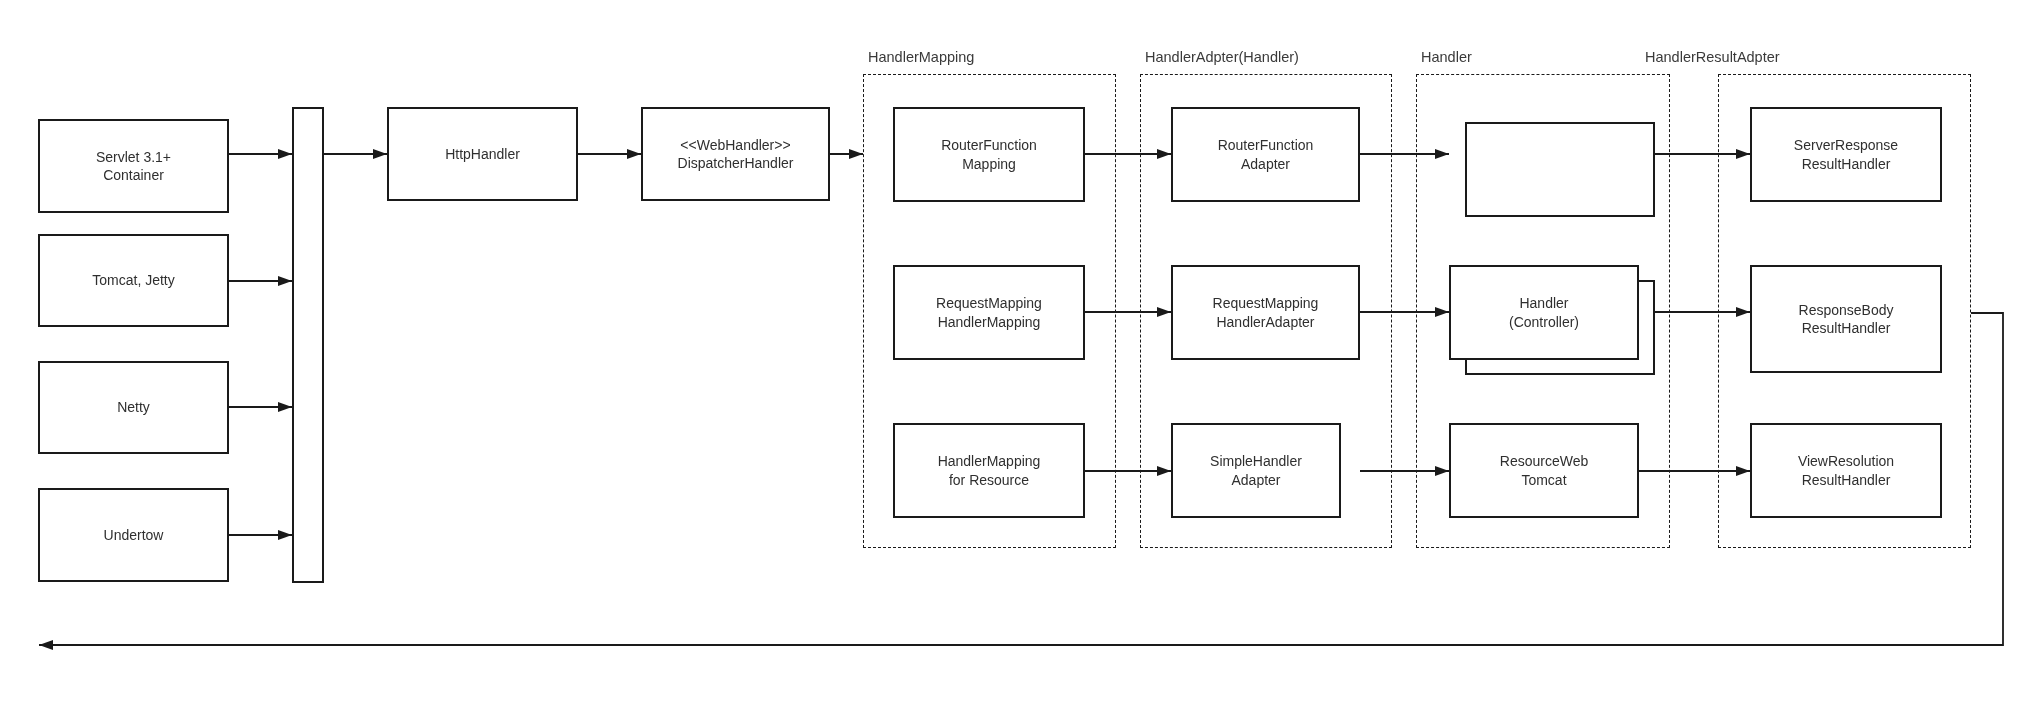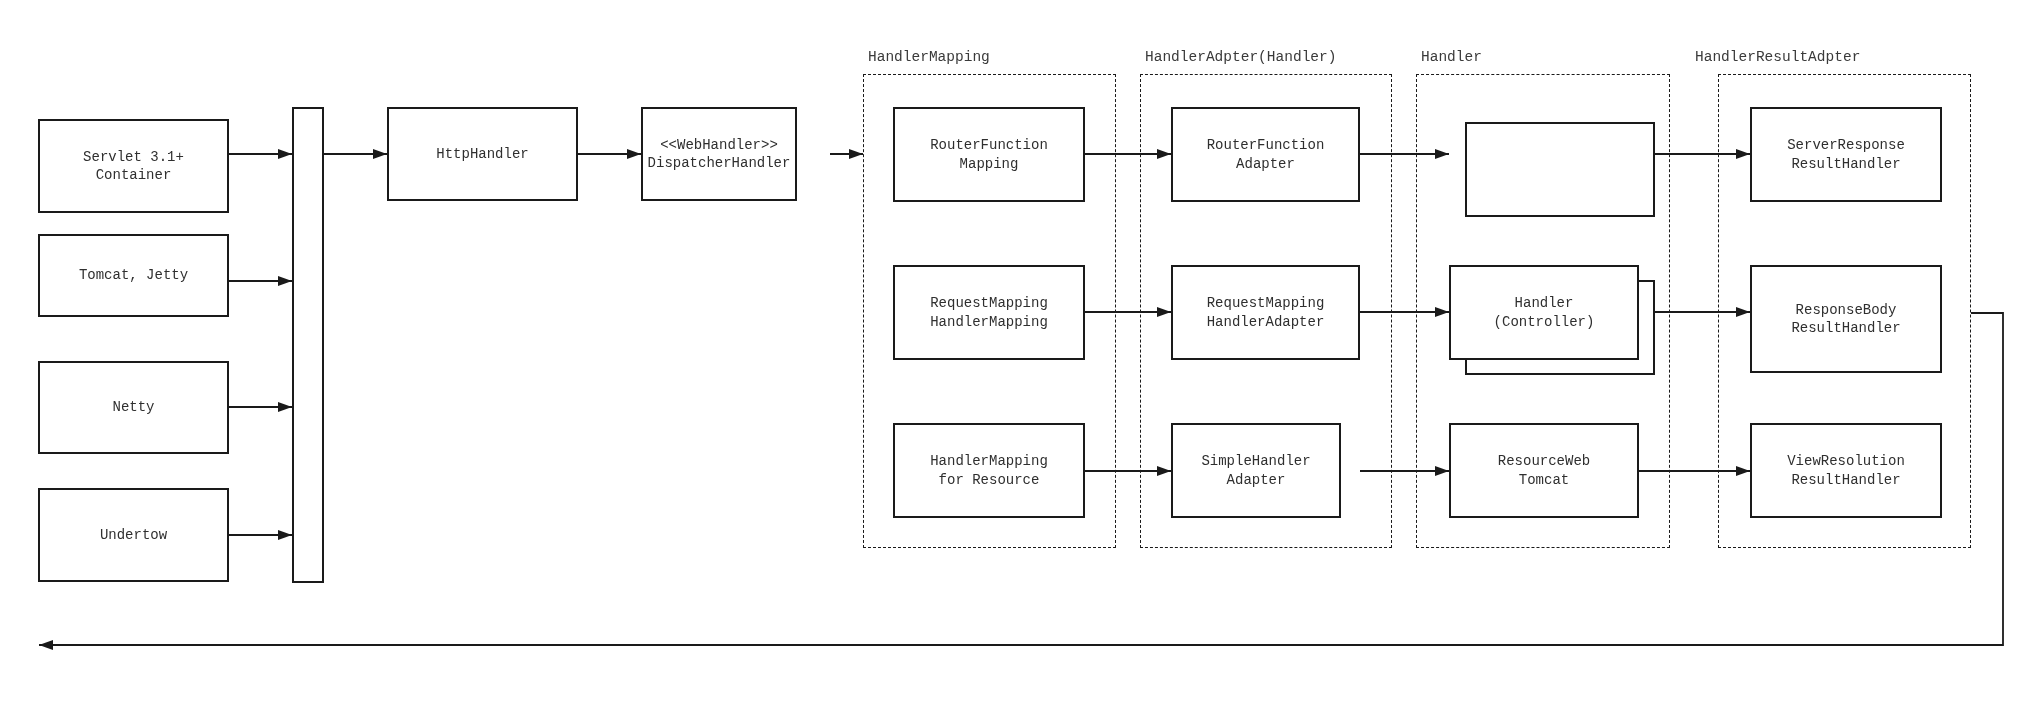--- a/index.html
+++ b/index.html
@@ -1,18 +1,18 @@
 <!DOCTYPE html>
 <html><head>
 <meta charset="utf-8">
 <style>
   html,body{margin:0;padding:0;background:#ffffff;}
   .canvas{
     position:relative;width:2038px;height:710px;background:#ffffff;overflow:hidden;
-    font-family:Liberation Mono, monospace;
+    font-family:Liberation Sans, sans-serif;
   }
   .wires{position:absolute;left:0;top:0;pointer-events:none;}
   .node{
     position:absolute;box-sizing:border-box;background:#ffffff;
     border:2px solid #1a1a1a;display:flex;align-items:center;justify-content:center;
     text-align:center;z-index:3;
   }
   .shadow-node{
     position:absolute;box-sizing:border-box;background:#ffffff;
     border:2px solid #1a1a1a;z-index:2;
@@ -66,42 +66,42 @@
   </svg>
 
   <div class="group" style="left:863px;top:74px;width:253px;height:474px"></div>
   <div class="group" style="left:1140px;top:74px;width:252px;height:474px"></div>
   <div class="group" style="left:1416px;top:74px;width:254px;height:474px"></div>
   <div class="group" style="left:1718px;top:74px;width:253px;height:474px"></div>
 
   <div class="group-label" style="left:868px;top:48px">HandlerMapping</div>
   <div class="group-label" style="left:1145px;top:48px">HandlerAdpter(Handler)</div>
   <div class="group-label" style="left:1421px;top:48px">Handler</div>
-  <div class="group-label" style="left:1695px;top:48px">HandlerResultAdpter</div>
+  <div class="group-label" style="left:1645px;top:48px">HandlerResultAdpter</div>
 
   <div class="node" style="left:38px;top:119px;width:191px;height:94px">
     <span class="txt">Servlet 3.1+
 Container</span>
   </div>
-  <div class="node" style="left:38px;top:234px;width:191px;height:83px">
+  <div class="node" style="left:38px;top:234px;width:191px;height:93px">
     <span class="txt">Tomcat, Jetty</span>
   </div>
   <div class="node" style="left:38px;top:361px;width:191px;height:93px">
     <span class="txt">Netty</span>
   </div>
   <div class="node" style="left:38px;top:488px;width:191px;height:94px">
     <span class="txt">Undertow</span>
   </div>
 
   <div class="bus" style="left:292px;top:107px;width:32px;height:476px"></div>
 
   <div class="node" style="left:387px;top:107px;width:191px;height:94px">
     <span class="txt">HttpHandler</span>
   </div>
-  <div class="node" style="left:641px;top:107px;width:156px;height:94px">
+  <div class="node" style="left:641px;top:107px;width:189px;height:94px">
     <span class="txt">&lt;&lt;WebHandler&gt;&gt;
 DispatcherHandler</span>
   </div>
 
   <div class="node" style="left:893px;top:107px;width:192px;height:95px">
     <span class="txt">RouterFunction
 Mapping</span>
   </div>
   <div class="node" style="left:893px;top:265px;width:192px;height:95px">
     <span class="txt">RequestMapping

